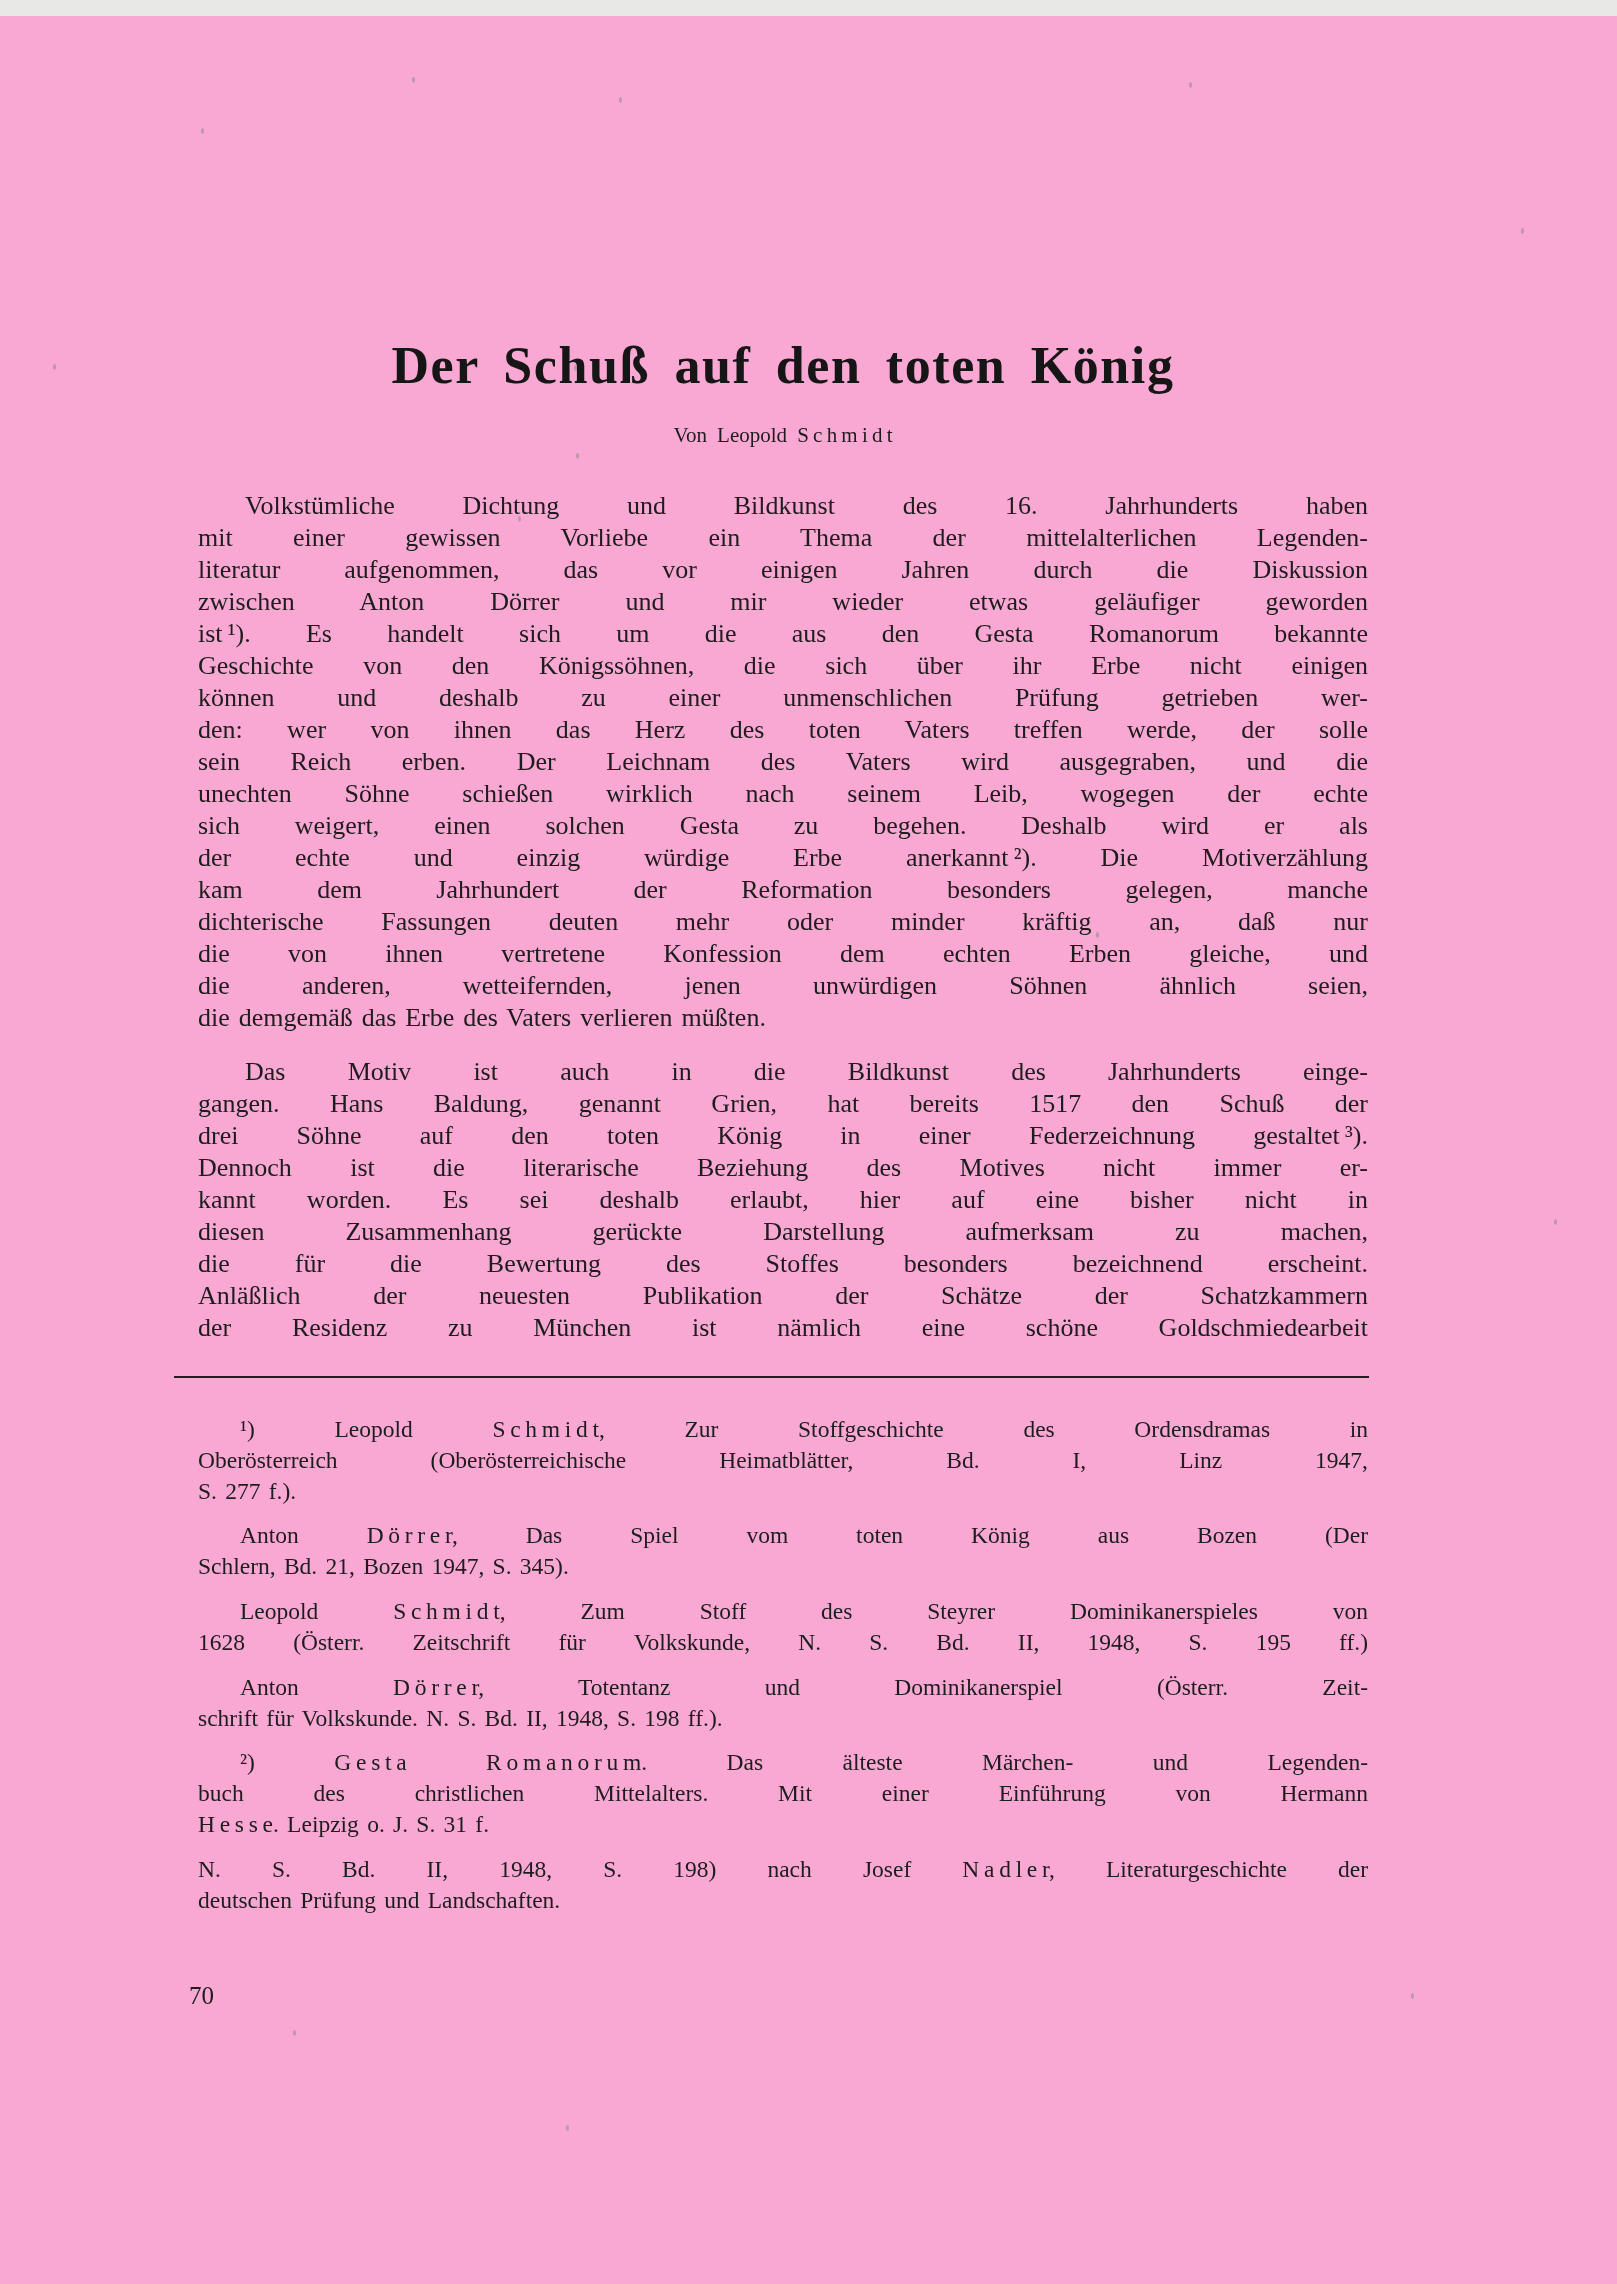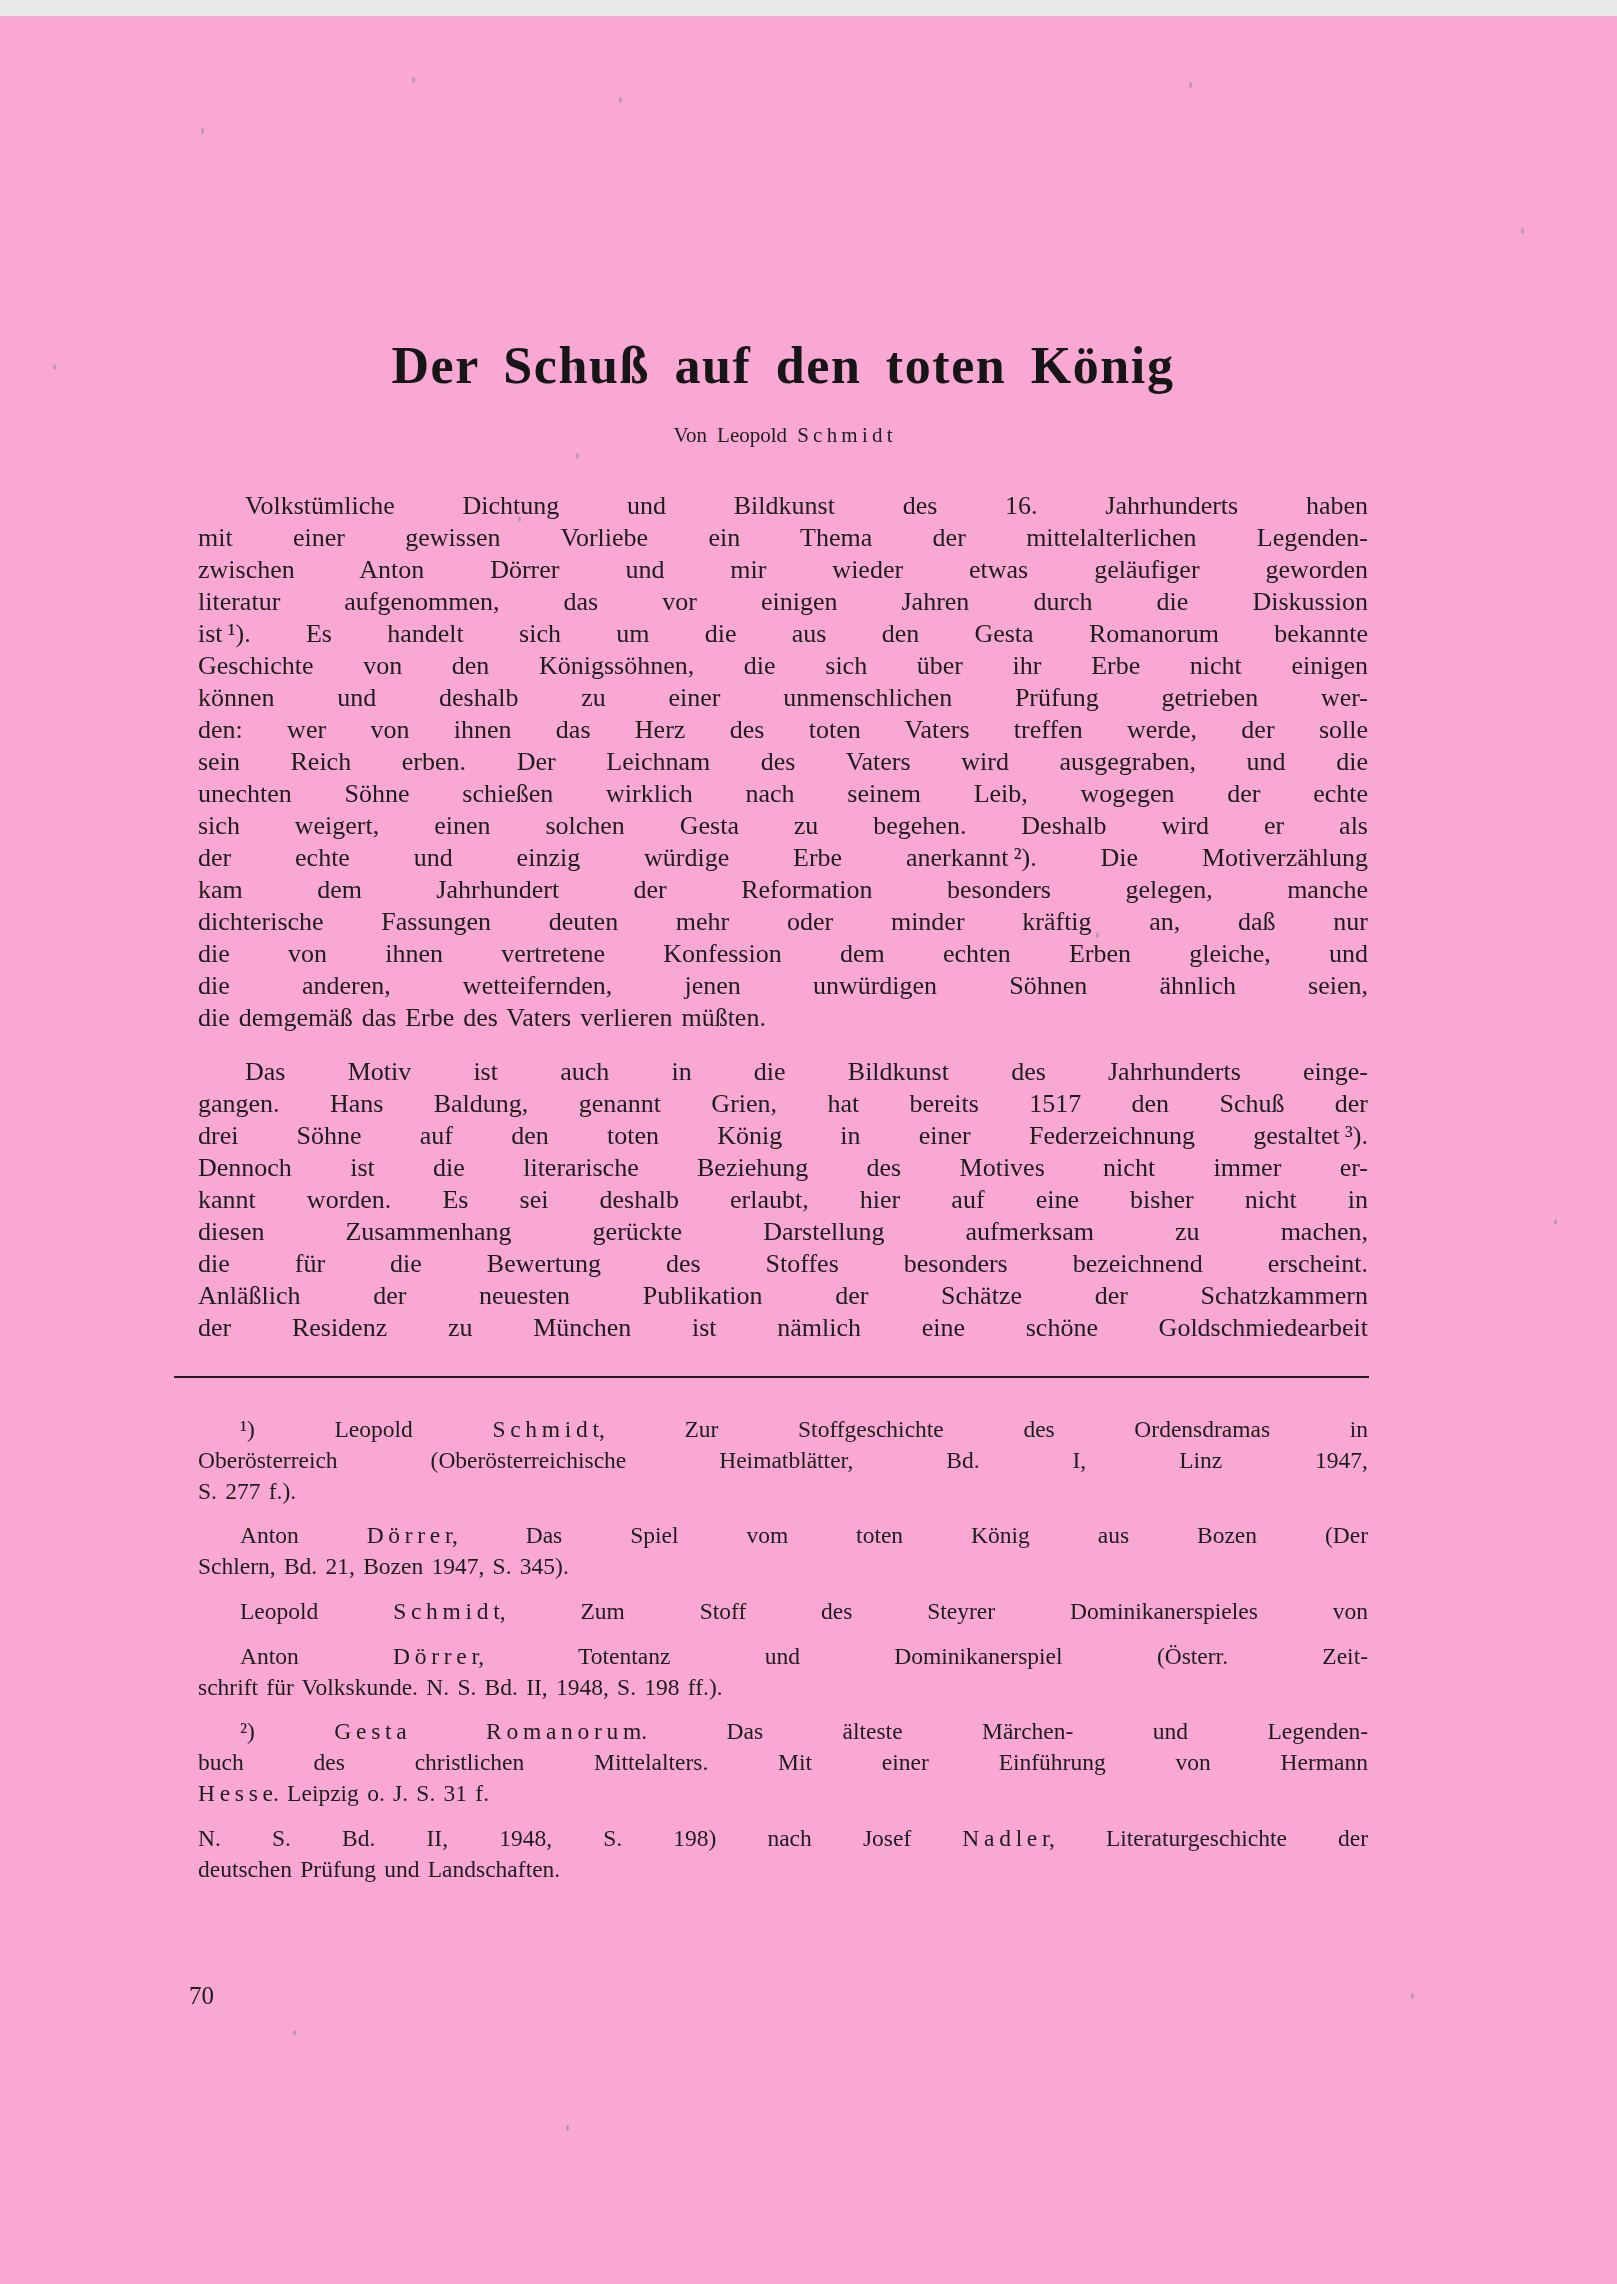--- a/index.html
+++ b/index.html
@@ -115,22 +115,22 @@
 
   <div class="column">
 
     <h1 class="title">Der Schuß auf den toten König</h1>
 
     <div class="byline">Von Leopold S c h m i d t</div>
 
     <div class="para para-1">
       <div class="bline just indent">Volkstümliche Dichtung und Bildkunst des 16. Jahrhunderts haben</div>
       <div class="bline just">mit einer gewissen Vorliebe ein Thema der mittelalterlichen Legenden-</div>
+      <div class="bline just">literatur aufgenommen, das vor einigen Jahren durch die Diskussion</div>
       <div class="bline just">zwischen Anton Dörrer und mir wieder etwas geläufiger geworden</div>
-      <div class="bline just">literatur aufgenommen, das vor einigen Jahren durch die Diskussion</div>
       <div class="bline just">ist ¹). Es handelt sich um die aus den Gesta Romanorum bekannte</div>
       <div class="bline just">Geschichte von den Königssöhnen, die sich über ihr Erbe nicht einigen</div>
       <div class="bline just">können und deshalb zu einer unmenschlichen Prüfung getrieben wer-</div>
       <div class="bline just">den: wer von ihnen das Herz des toten Vaters treffen werde, der solle</div>
       <div class="bline just">sein Reich erben. Der Leichnam des Vaters wird ausgegraben, und die</div>
       <div class="bline just">unechten Söhne schießen wirklich nach seinem Leib, wogegen der echte</div>
       <div class="bline just">sich weigert, einen solchen Gesta zu begehen. Deshalb wird er als</div>
       <div class="bline just">der echte und einzig würdige Erbe anerkannt ²). Die Motiverzählung</div>
       <div class="bline just">kam dem Jahrhundert der Reformation besonders gelegen, manche</div>
       <div class="bline just">dichterische Fassungen deuten mehr oder minder kräftig an, daß nur</div>
@@ -161,20 +161,21 @@
         <div class="fline">S. 277 f.).</div>
       </div>
 
       <div class="fn">
         <div class="fline just indent">Anton D ö r r e r, Das Spiel vom toten König aus Bozen (Der</div>
         <div class="fline">Schlern, Bd. 21, Bozen 1947, S. 345).</div>
       </div>
 
       <div class="fn">
         <div class="fline just indent">Leopold S c h m i d t, Zum Stoff des Steyrer Dominikanerspieles von</div>
+        <div class="fline just">1628 (Österr. Zeitschrift für Volkskunde, N. S. Bd. II, 1948, S. 195 ff.)</div>
       </div>
 
       <div class="fn">
         <div class="fline just indent">Anton D ö r r e r, Totentanz und Dominikanerspiel (Österr. Zeit-</div>
         <div class="fline">schrift für Volkskunde. N. S. Bd. II, 1948, S. 198 ff.).</div>
       </div>
 
       <div class="fn">
         <div class="fline just indent">²) G e s t a R o m a n o r u m. Das älteste Märchen- und Legenden-</div>
         <div class="fline just">buch des christlichen Mittelalters. Mit einer Einführung von Hermann</div>

